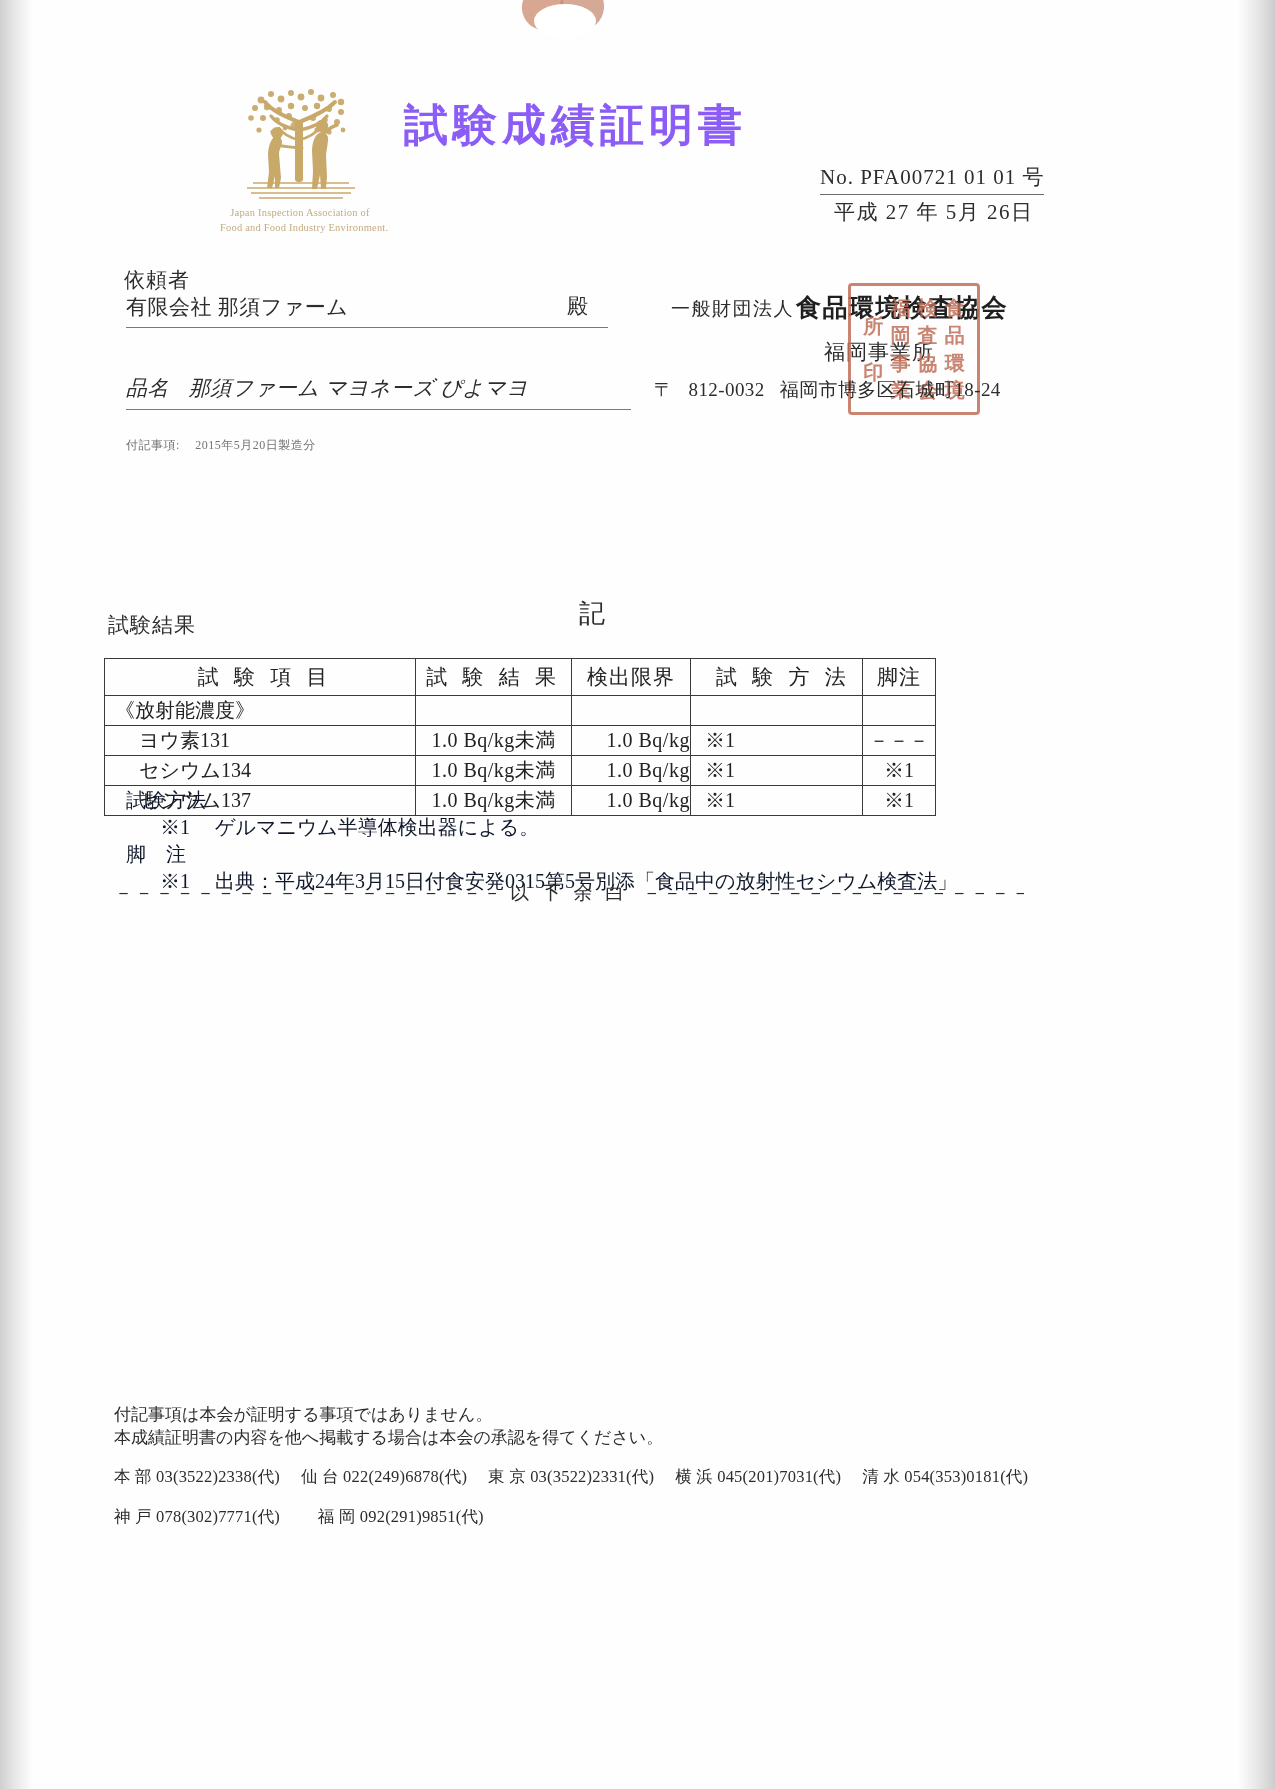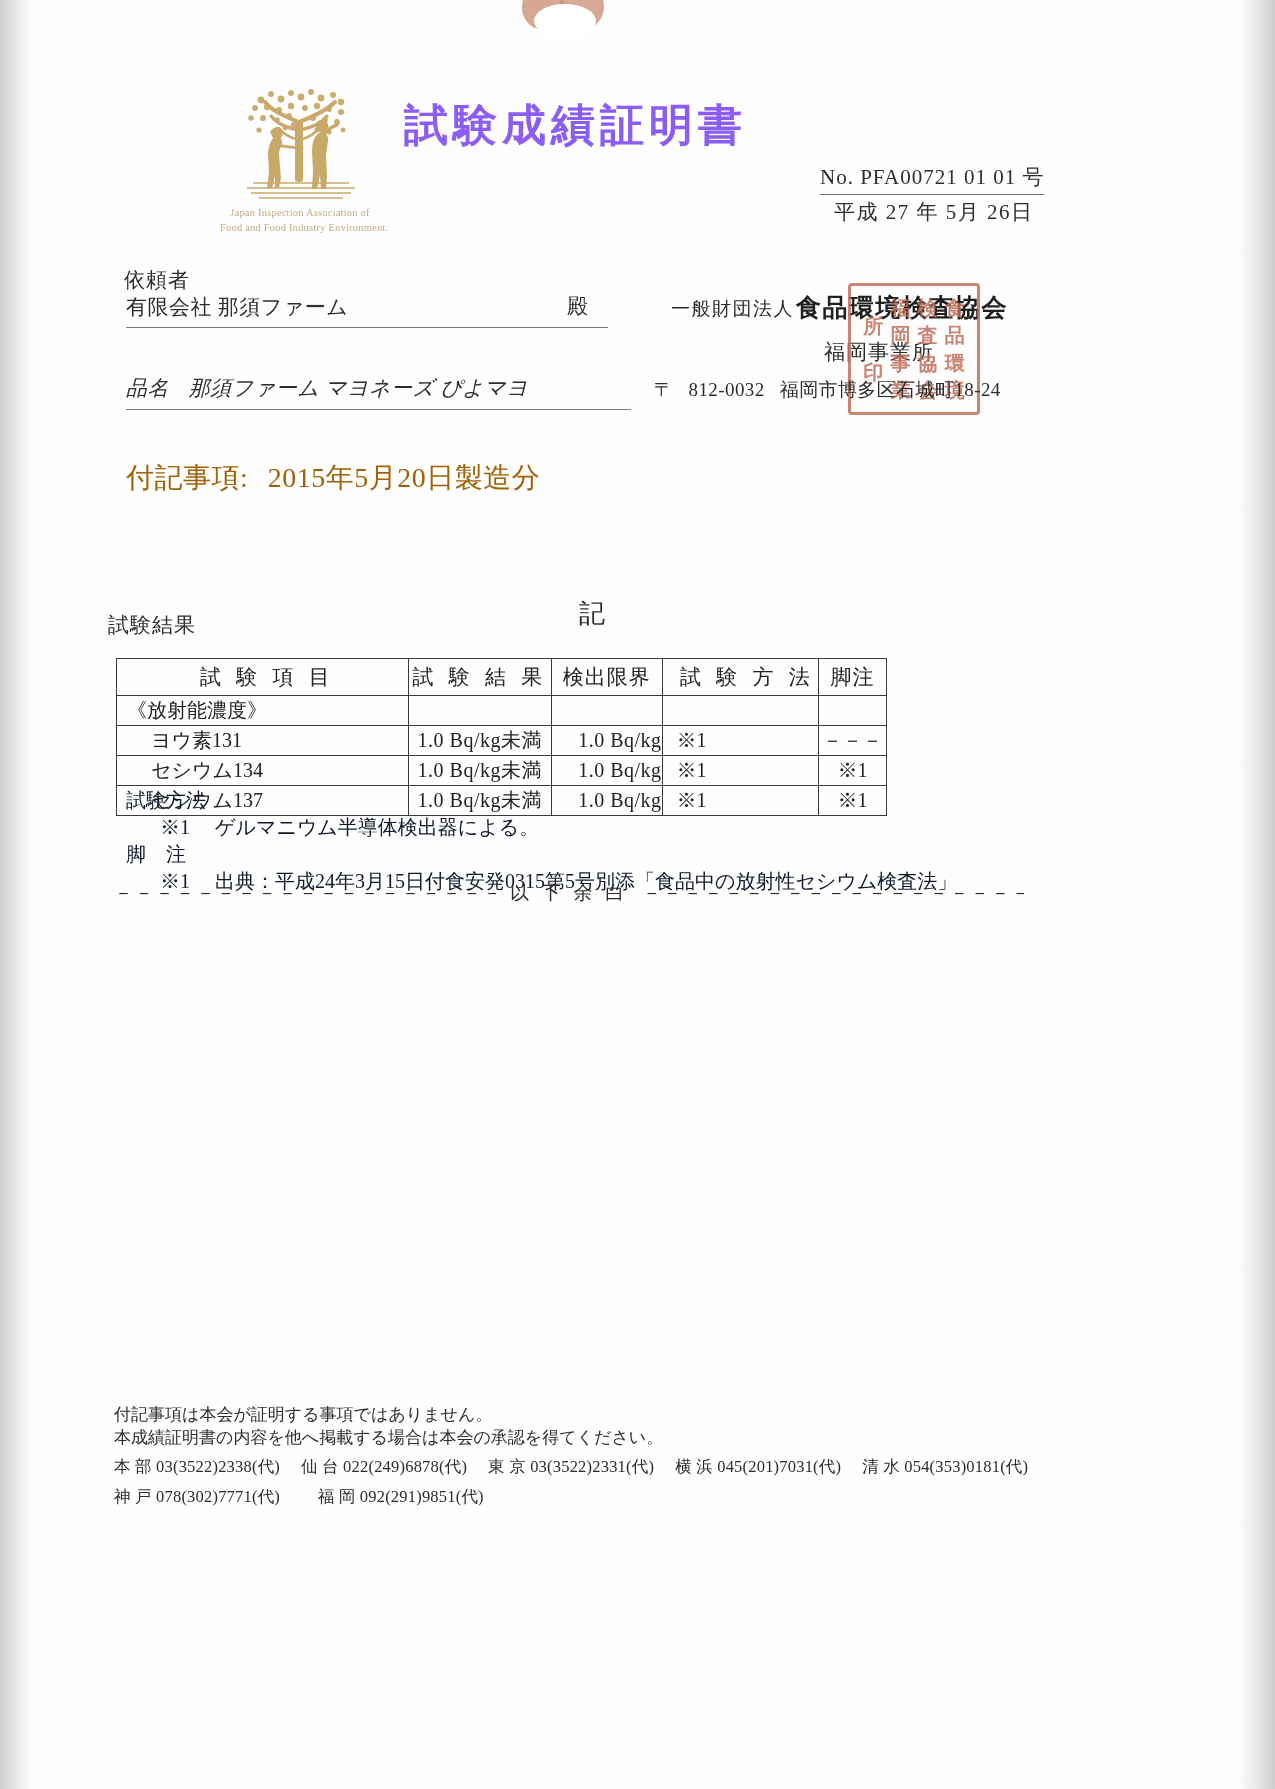--- a/index.html
+++ b/index.html
@@ -198,24 +198,24 @@
     left: 620px;
     top: 377px;
     font-size: 19px;
     letter-spacing: .4px;
     color: #2c2c2c;
     white-space: nowrap;
   }
   .remarks {
     position: absolute;
     left: 92px;
-    top: 459px;
-    font-size: 28px;
+    top: 437px;
+    font-size: 12px;
     letter-spacing: .5px;
-    color: #a16207;
+    color: #737373;
     white-space: nowrap;
   }
 
   
   .seal {
     position: absolute;
     left: 814px;
     top: 283px;
     width: 126px;
     height: 126px;
@@ -268,23 +268,23 @@
     left: 74px;
     top: 611px;
     font-size: 21px;
     letter-spacing: 1px;
     color: #2c2c2c;
   }
 
   
   .tbl {
     position: absolute;
-    left: 82px;
+    left: 70px;
     top: 658px;
-    width: 771px;
+    width: 832px;
     border-collapse: collapse;
     color: #222;
   }
   .tbl td, .tbl th {
     border: 1px solid #3a3a3a;
     padding: 0;
     font-weight: normal;
     vertical-align: middle;
   }
   .tbl thead th {
@@ -340,21 +340,21 @@
   .footer {
     position: absolute;
     left: 80px;
     top: 1403px;
     font-size: 16.5px;
     line-height: 22px;
     color: #2c2c2c;
     white-space: nowrap;
   }
   .footer .legal { font-size: 17px; line-height: 23px; }
-  .footer .contacts { margin-top: 6px; font-size: 16.5px; line-height: 24px; letter-spacing: .2px; }
+  .footer .contacts { margin-top: 16px; font-size: 16.5px; line-height: 24px; letter-spacing: .2px; }
 </style>
 </head>
 <body>
 
 <div id="page">
   <div class="sheet">
 
     <div class="top-smudge">
       <div class="s1"></div>
         <div class="s2"></div>

